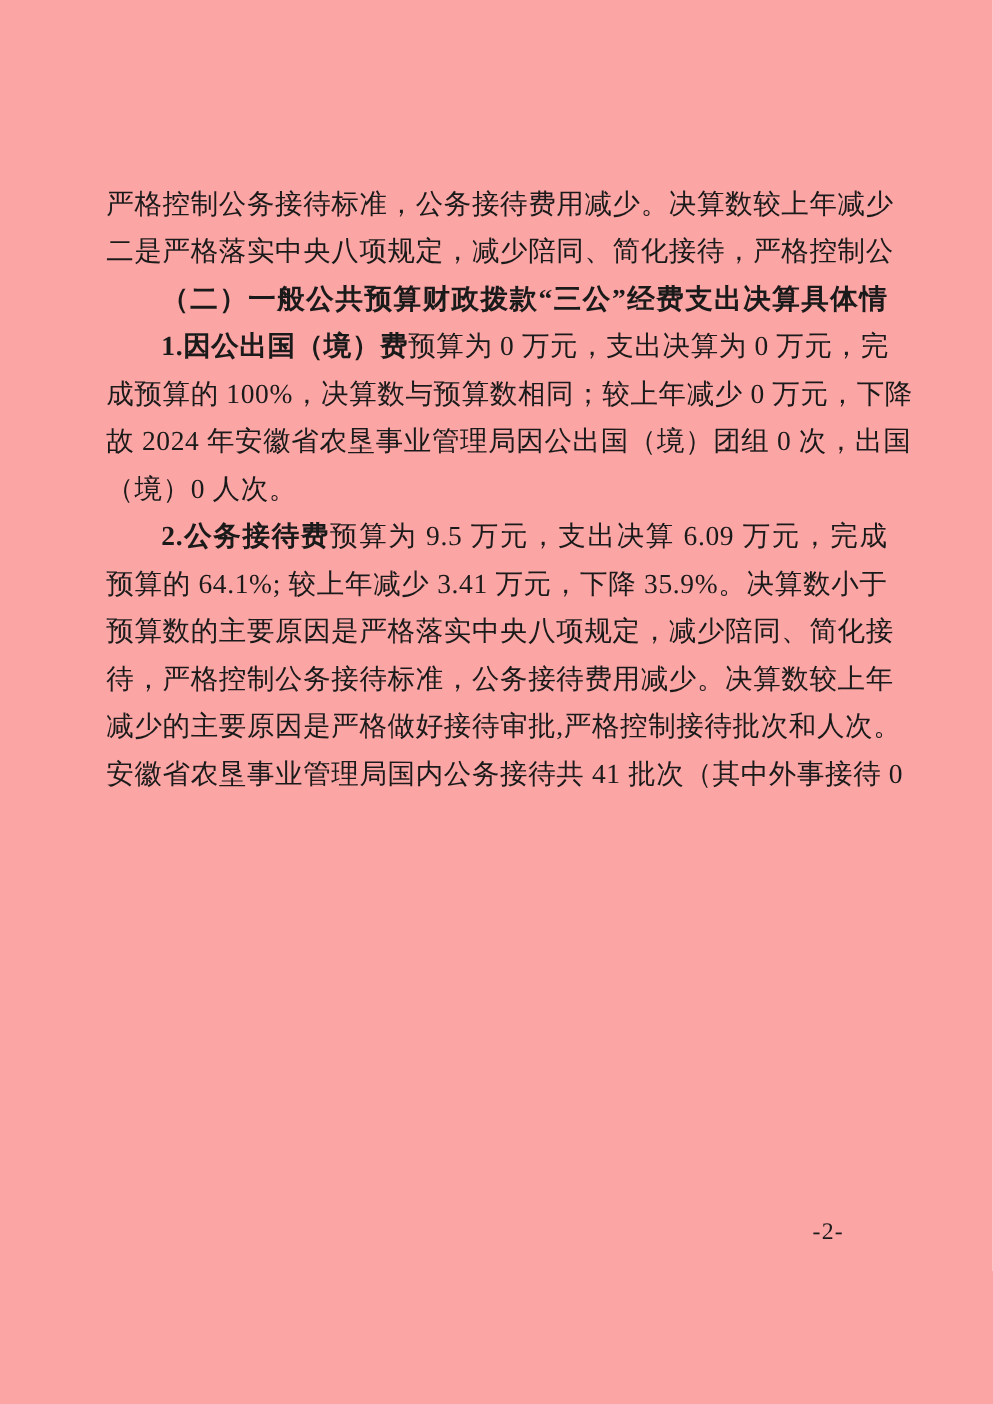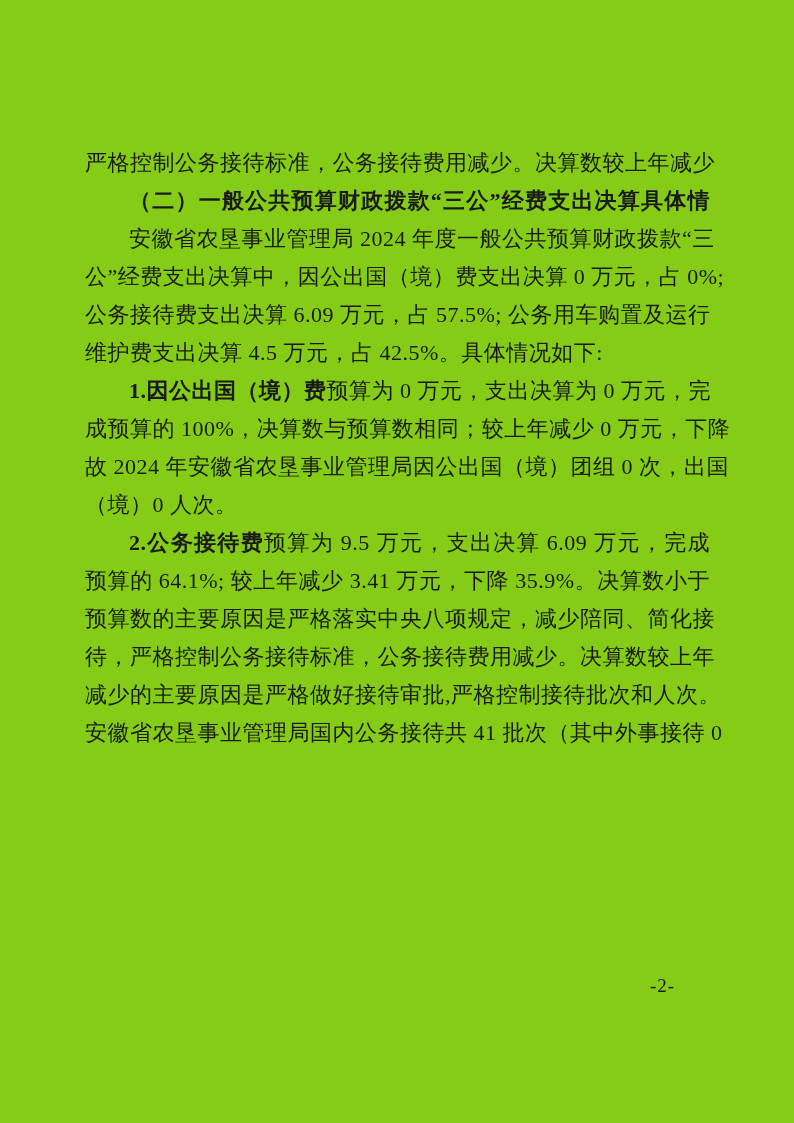--- a/index.html
+++ b/index.html
@@ -11,21 +11,21 @@
     width: 794px;
     height: 1123px;
     position: relative;
     font-family: "Liberation Serif", "DejaVu Serif", serif;
     color: #1a1a1a;
     overflow: hidden;
   }
   .page {
     position: absolute;
     inset: 0;
-    background: #84cc16;
+    background: #fca5a5;
   }
   .content {
     position: absolute;
     left: 85px;
     top: 144px;
     width: 625px;
   }
   .para {
     margin: 0;
     padding: 0;
@@ -63,32 +63,27 @@
   }
 </style>
 </head>
 <body>
 
 <div class="page">
   <div class="content">
 
     <div class="para">
       <div class="line"><span>严格控制公务接待标准，公务接待费用减少。决算数较上年减少</span></div>
+      <div class="line"><span>二是严格落实中央八项规定，减少陪同、简化接待，严格控制公</span></div>
     </div>
 
     <div class="para heading">
       <div class="line indent"><span>（二）一般公共预算财政拨款“三公”经费支出决算具体情</span></div>
     </div>
 
-    <div class="para">
-      <div class="line indent"><span>安徽省农垦事业管理局 2024 年度一般公共预算财政拨款“三</span></div>
-      <div class="line"><span>公”经费支出决算中，因公出国（境）费支出决算 0 万元，占 0%;</span></div>
-      <div class="line"><span>公务接待费支出决算 6.09 万元，占 57.5%; 公务用车购置及运行</span></div>
-      <div class="line end"><span>维护费支出决算 4.5 万元，占 42.5%。具体情况如下:</span></div>
-    </div>
 
     <div class="para">
       <div class="line indent"><span class="lead">1.因公出国（境）费</span><span>预算为 0 万元，支出决算为 0 万元，完</span></div>
       <div class="line"><span>成预算的 100%，决算数与预算数相同；较上年减少 0 万元，下降</span></div>
       <div class="line"><span>故 2024 年安徽省农垦事业管理局因公出国（境）团组 0 次，出国</span></div>
       <div class="line end"><span>（境）0 人次。</span></div>
     </div>
 
     <div class="para">
       <div class="line indent"><span class="lead">2.公务接待费</span><span>预算为 9.5 万元，支出决算 6.09 万元，完成</span></div>

